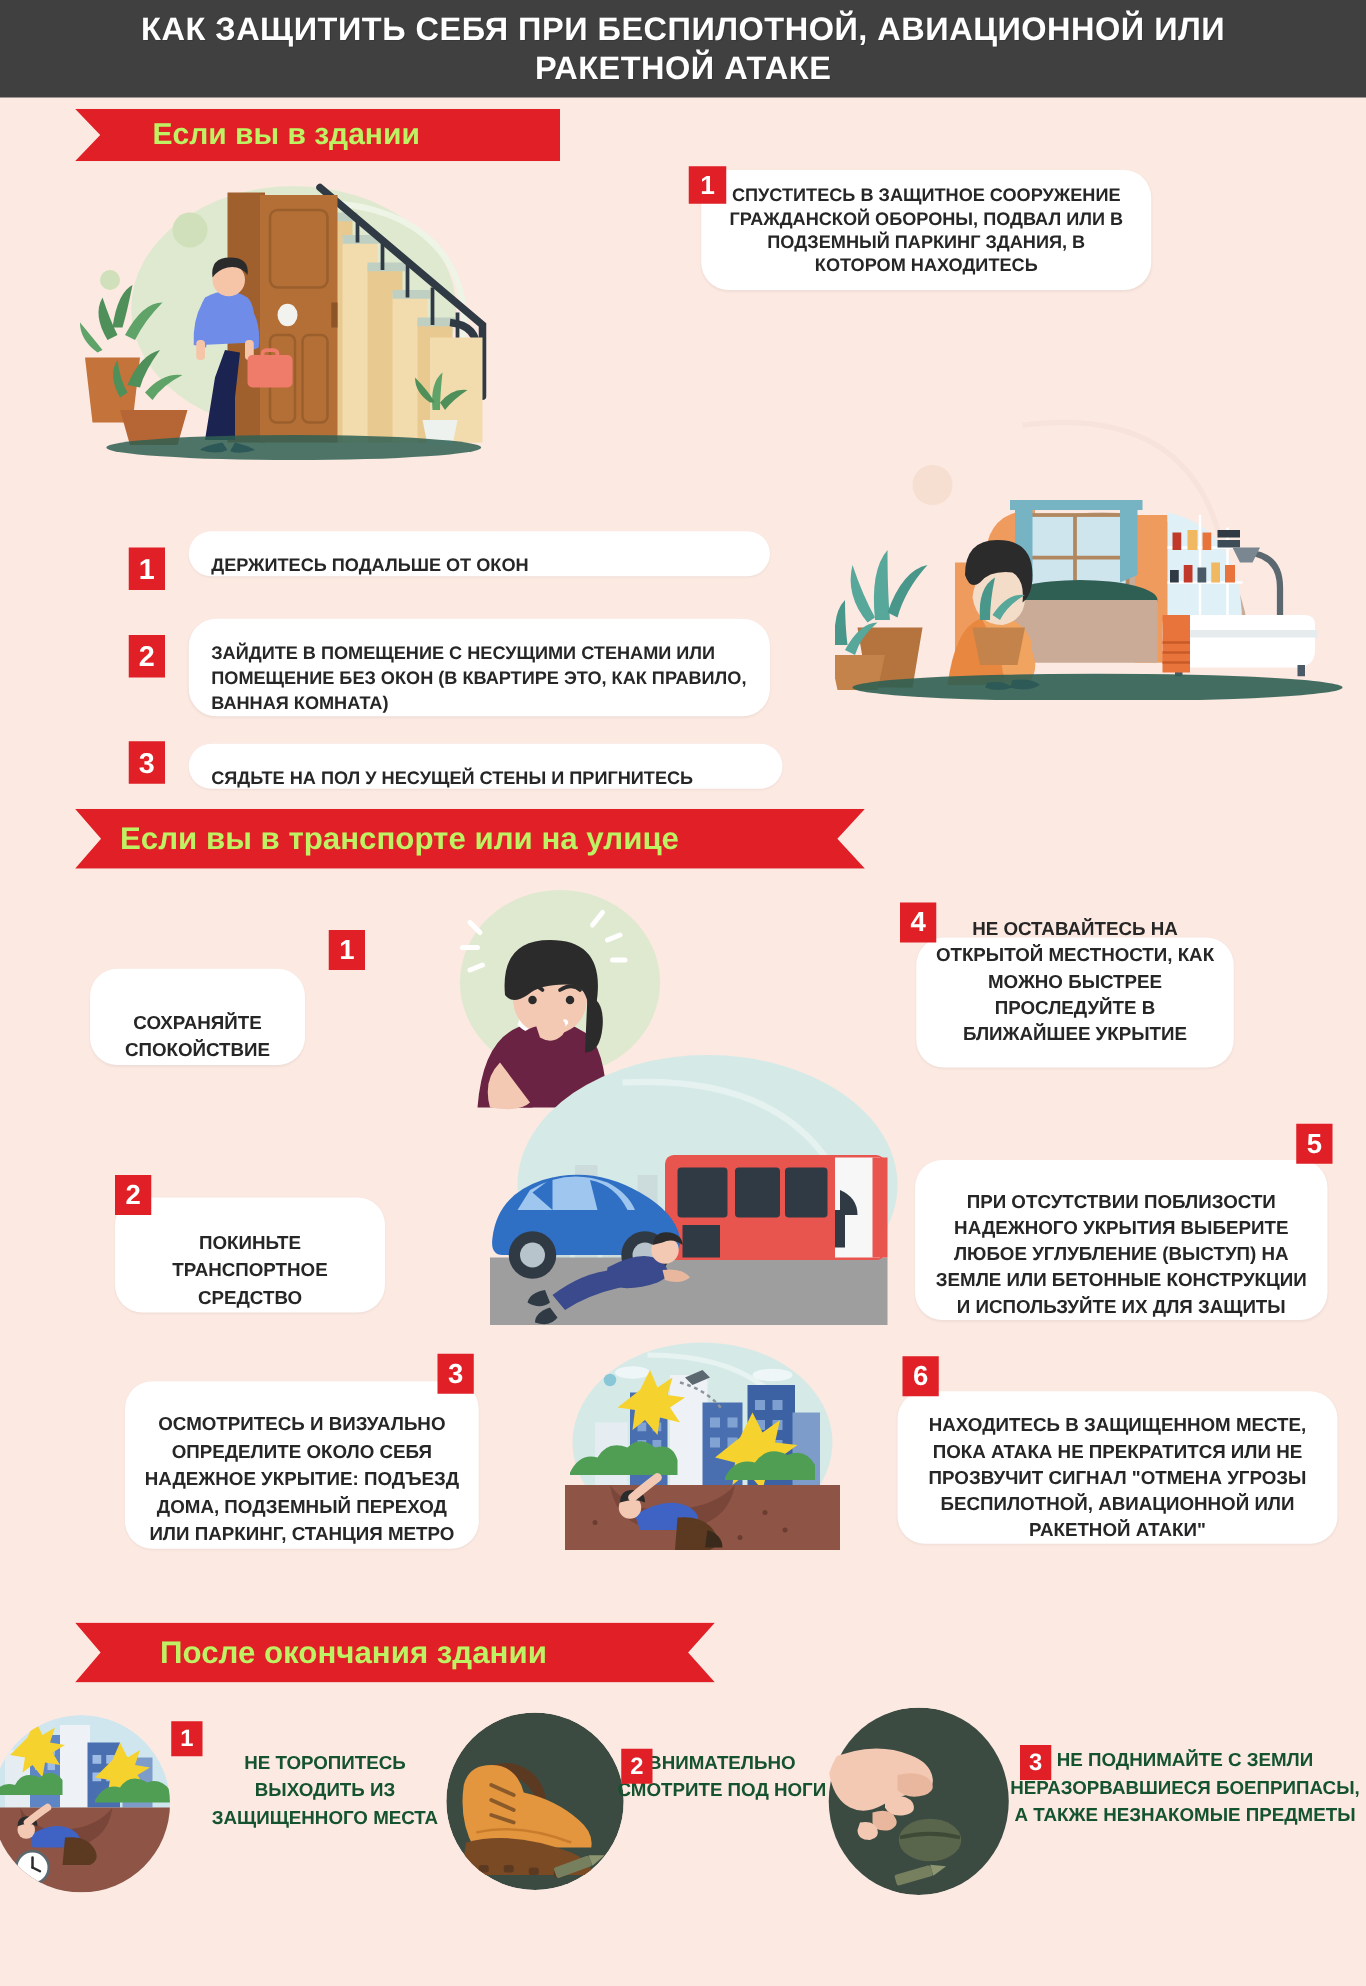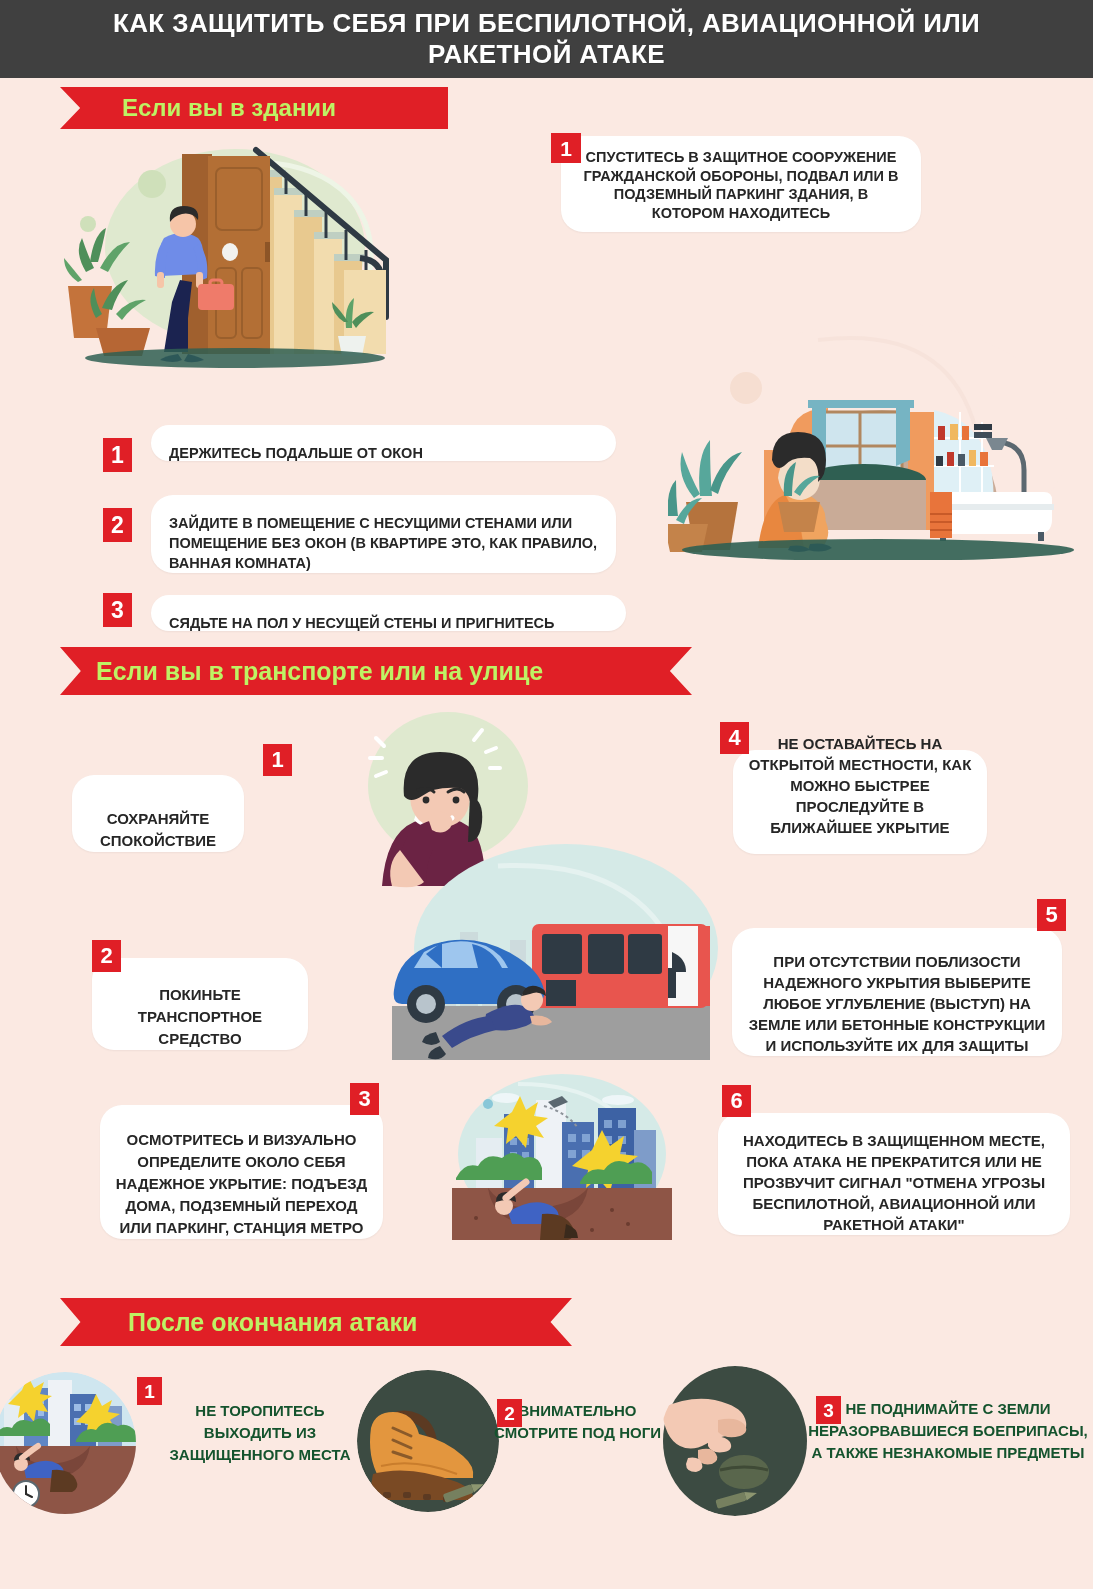--- a/index.html
+++ b/index.html
@@ -472,21 +472,21 @@
   </div>
 
   <div class="badge" style="left:722px;top:1085px;width:29px;height:32px;font-size:22px;">
     <span>6</span>
   </div>
   <div class="card center" style="left:718px;top:1113px;width:352px;height:122px;padding:0 8px;font-size:15px;line-height:21px;">
     <span>НАХОДИТЕСЬ В ЗАЩИЩЕННОМ МЕСТЕ, ПОКА АТАКА НЕ ПРЕКРАТИТСЯ ИЛИ НЕ ПРОЗВУЧИТ СИГНАЛ "ОТМЕНА УГРОЗЫ БЕСПИЛОТНОЙ, АВИАЦИОННОЙ ИЛИ РАКЕТНОЙ АТАКИ"</span>
   </div>
 
   <div class="ribbon rb4">
-    <span>После окончания атаки</span>
+    <span>После окончания здании</span>
   </div>
 
   <div class="circ" style="left:-6px;top:1372px;width:142px;height:142px;">
     <svg viewBox="0 0 142 142" width="142" height="142" aria-hidden="true">
       <circle cx="71" cy="71" r="71" fill="#cfe6ef"></circle>
       <g>
         <rect x="10" y="28" width="20" height="46" fill="#e5edf2"></rect>
         <rect x="30" y="16" width="24" height="58" fill="#5f86c4"></rect>
         <rect x="54" y="8" width="24" height="66" fill="#eef2f6"></rect>
         <rect x="76" y="22" width="26" height="52" fill="#4a6fb0"></rect>

